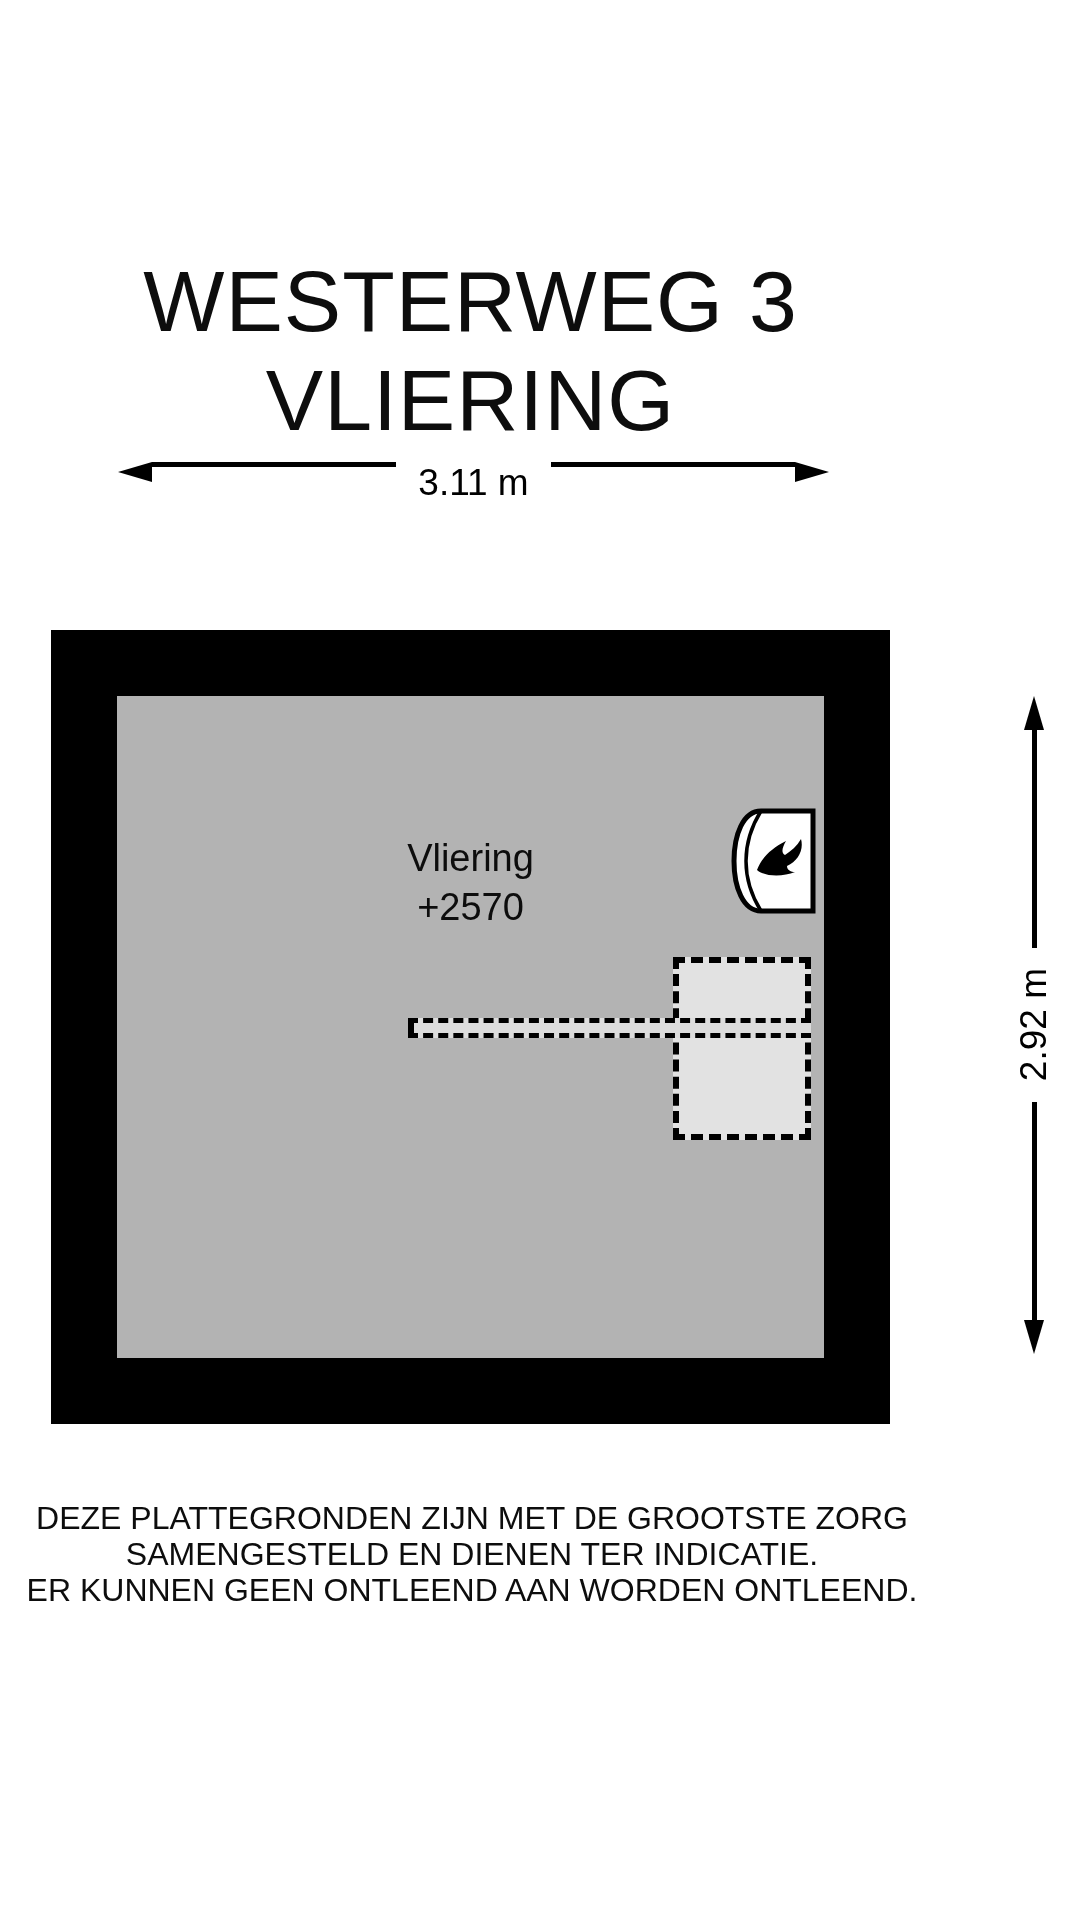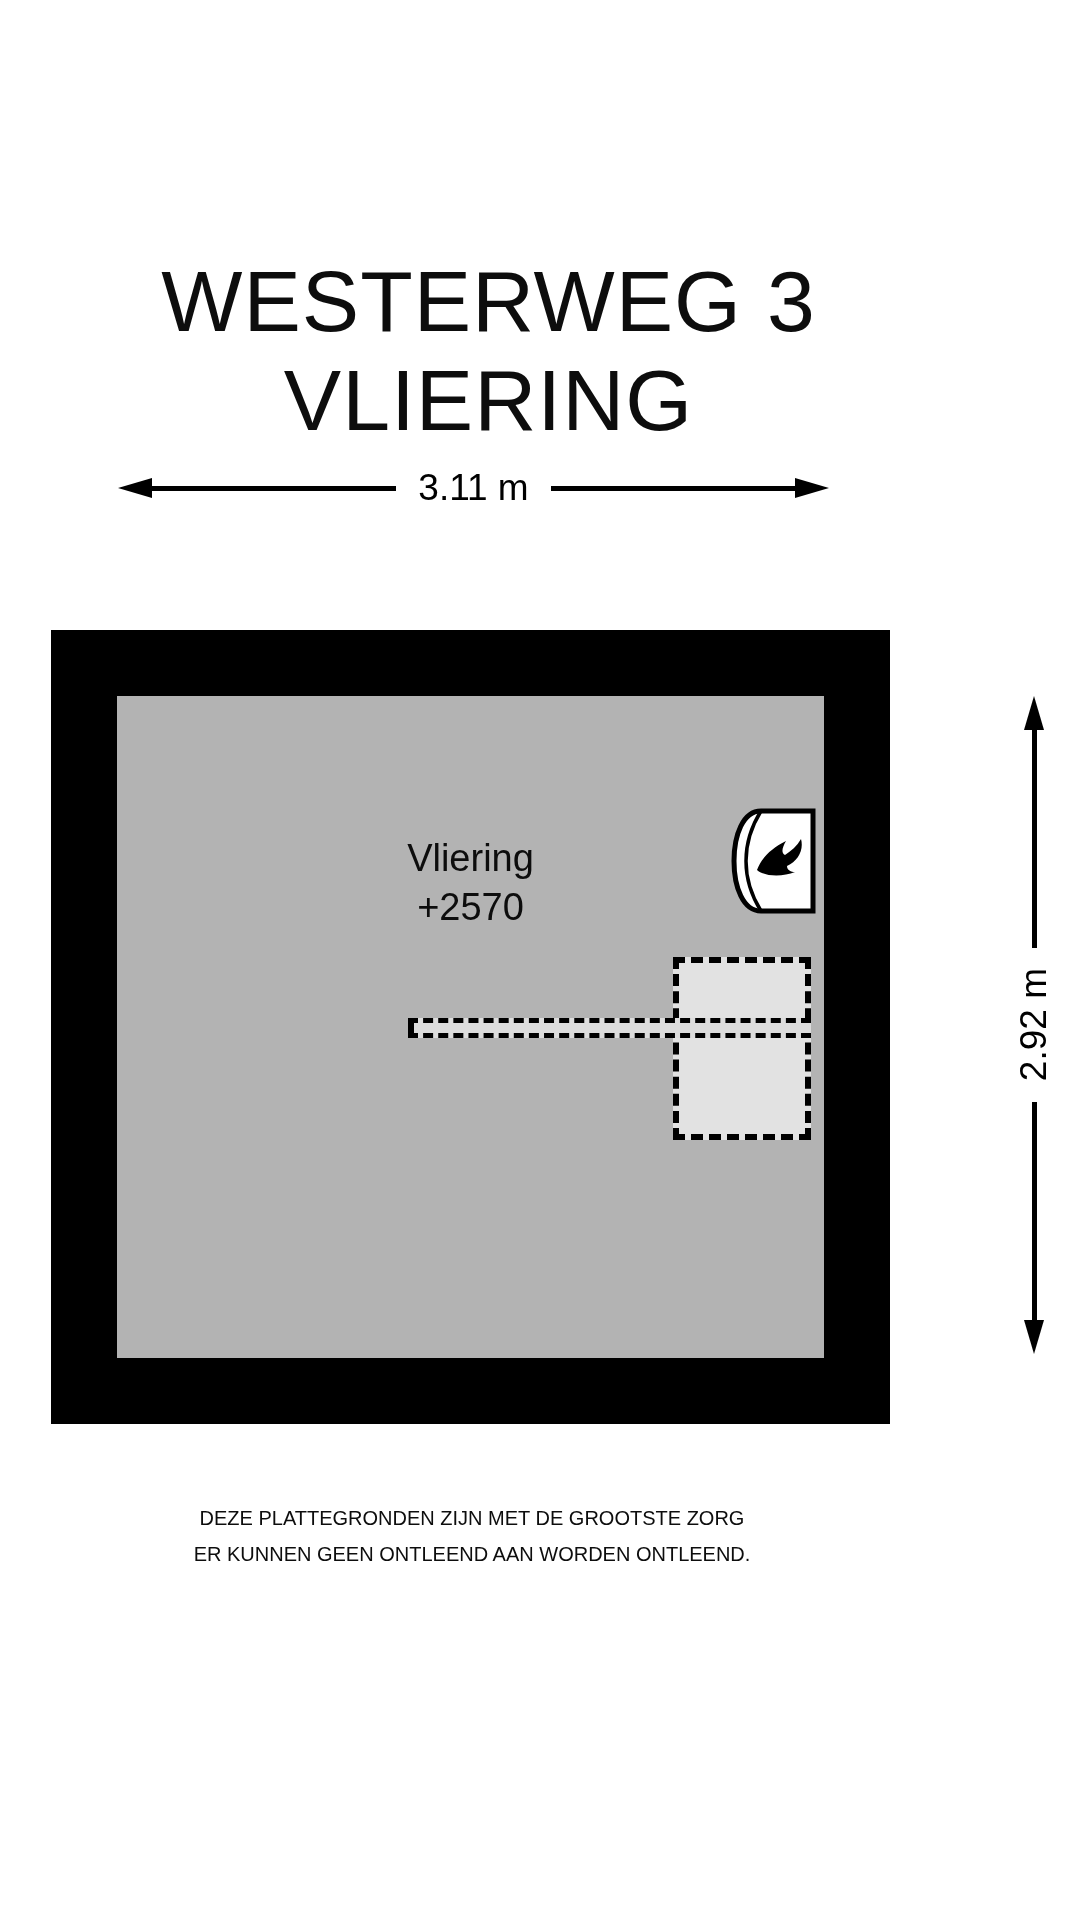--- a/index.html
+++ b/index.html
@@ -4,28 +4,28 @@
 <style>
   * { margin:0; padding:0; box-sizing:border-box; }
   html,body { background:#fff; }
   .page {
     position:relative; width:1080px; height:1920px; background:#fff;
     font-family:"Liberation Sans", sans-serif; color:#000; overflow:hidden;
   }
 
   
   .title {
-    position:absolute; left:69px; top:252px; width:839px;
+    position:absolute; left:51px; top:252px; width:839px;
     text-align:center; font-size:86px; line-height:99px; letter-spacing:1px; color:#0d0d0d;
   }
 
   
   .dim-h {
     position:absolute; left:118px; top:462px; width:711px; height:52px;
-    display:flex; align-items:center;
+    display:flex; align-items:flex-start;
   }
   .dline { flex:1; height:5px; background:#000; }
   .ah { width:0; height:0; }
   .ah-left  { border-top:10px solid transparent; border-bottom:10px solid transparent; border-right:34px solid #000; }
   .ah-right { border-top:10px solid transparent; border-bottom:10px solid transparent; border-left:34px solid #000; }
   .dim-label { padding:0 22px; font-size:37px; white-space:nowrap; }
 
   
   .plan { position:absolute; left:51px; top:630px; width:839px; height:794px; background:#000; }
   .floor { position:absolute; left:66px; top:66px; right:66px; bottom:66px; background:#b3b3b3; }
@@ -58,21 +58,21 @@
   .av-up   { border-left:10px solid transparent; border-right:10px solid transparent; border-bottom:34px solid #000; }
   .av-down { border-left:10px solid transparent; border-right:10px solid transparent; border-top:34px solid #000; }
   .dim-label-v {
     writing-mode:vertical-rl; transform:rotate(180deg);
     font-size:37px; padding:20px 0; white-space:nowrap;
   }
 
   
   .disclaimer {
     position:absolute; left:12px; width:920px; top:1500px;
-    text-align:center; font-size:20px; line-height:36px; color:#0d0d0d;
+    text-align:center; font-size:32px; line-height:36px; color:#0d0d0d;
   }
 </style>
 </head>
 <body>
 
 <div class="page">
 
   <header class="title">
     <div>WESTERWEG 3</div>
     <div>VLIERING</div>
@@ -111,16 +111,17 @@
   <div class="dim-v">
     <span class="av av-up"></span>
     <span class="vline"></span>
     <span class="dim-label-v">2.92 m</span>
     <span class="vline"></span>
     <span class="av av-down"></span>
   </div>
 
   <footer class="disclaimer">
     <div>DEZE PLATTEGRONDEN ZIJN MET DE GROOTSTE ZORG</div>
+    <div>SAMENGESTELD EN DIENEN TER INDICATIE.</div>
     <div>ER KUNNEN GEEN ONTLEEND AAN WORDEN ONTLEEND.</div>
   </footer>
 
 </div>
 
 </body></html>

